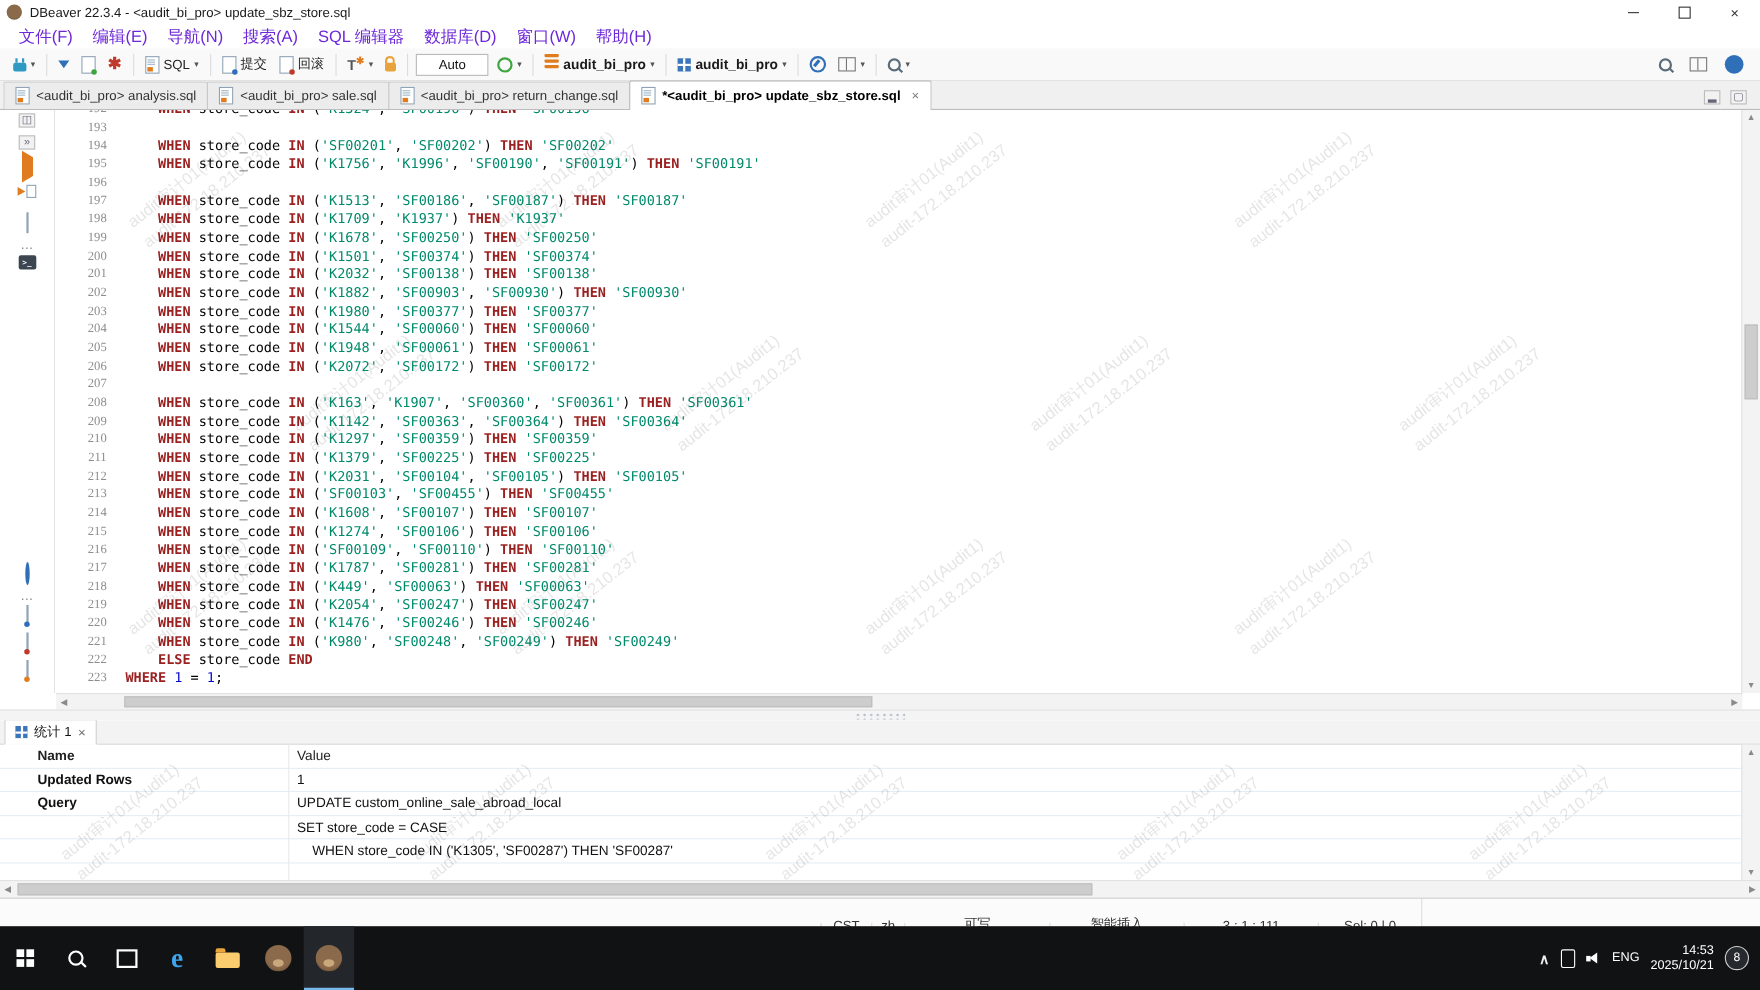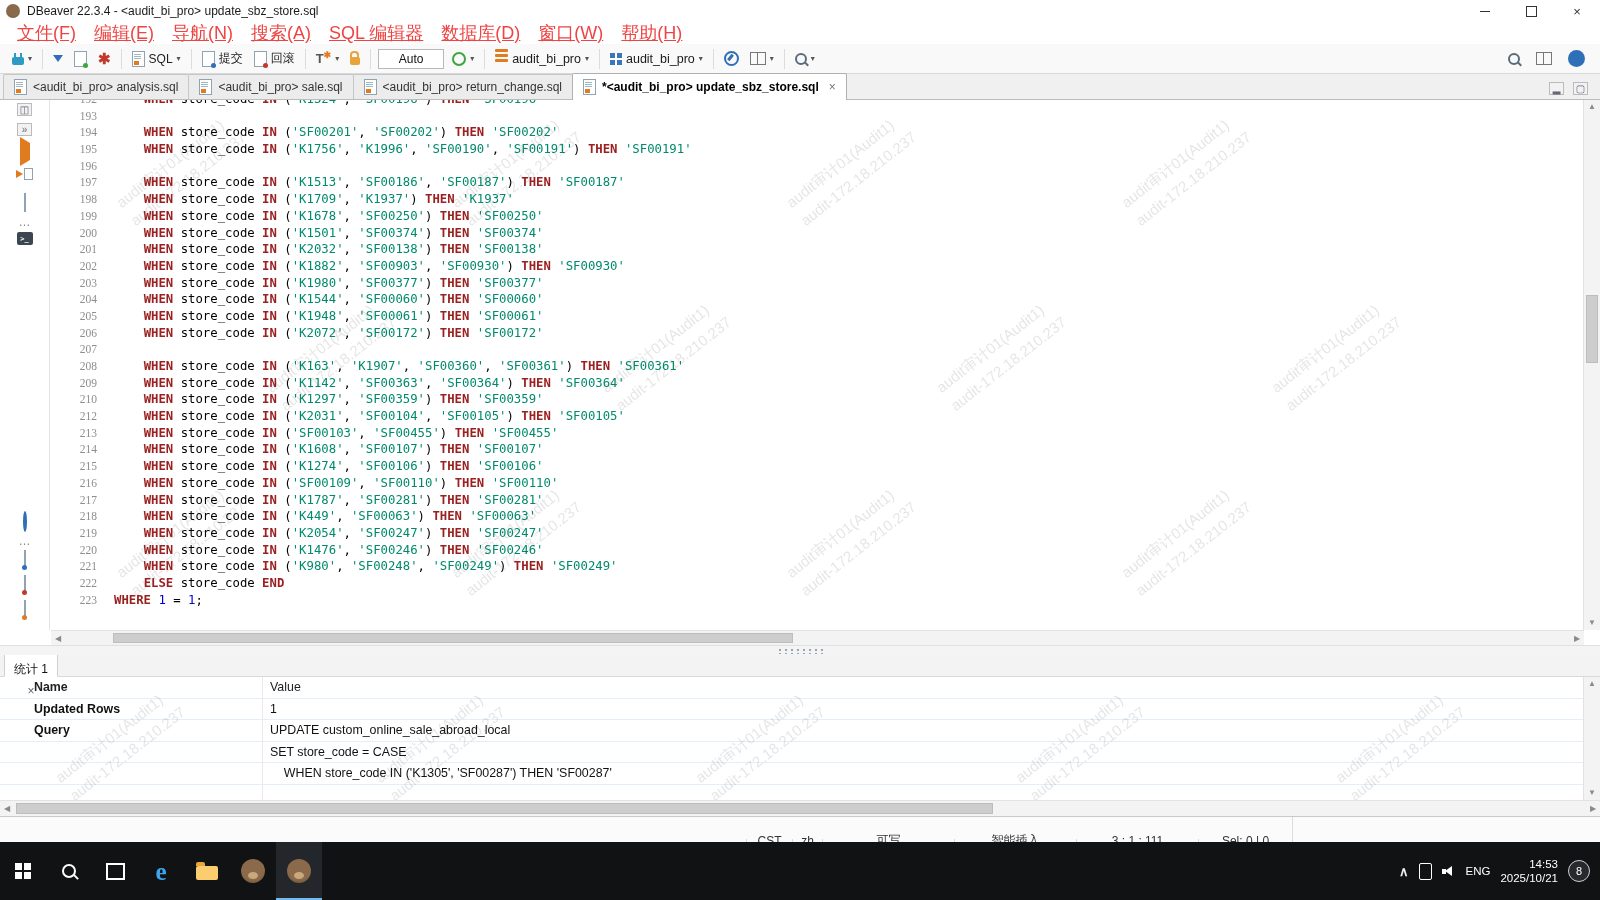--- a/index.html
+++ b/index.html
@@ -8,28 +8,28 @@
   
   .titlebar{position:absolute;top:0;left:0;right:0;height:22px;background:#fff;display:flex;align-items:center;padding-left:6px;box-sizing:border-box;}
   .app-logo{width:14px;height:14px;border-radius:50%;background:radial-gradient(circle at 50% 40%,#8a6a4a 0 60%,#5d432c 100%);flex:none;}
   .wtitle{font-size:12px;margin-left:7px;color:#1a1a1a;}
   .win-controls{margin-left:auto;display:flex;height:100%;}
   .wc{width:46px;display:flex;align-items:center;justify-content:center;color:#333;font-size:13px;}
   .wc .min{width:10px;height:1px;background:#333;display:block;}
   .wc .max{width:9px;height:9px;border:1px solid #333;display:block;}
   
   .menubar{position:absolute;top:22px;left:0;right:0;height:22px;background:#fff;display:flex;align-items:center;padding-left:8px;}
-  .menu-item{padding:2px 9px;font-size:18px;color:#ef4444;text-decoration:underline;}
+  .menu-item{padding:2px 9px;font-size:15px;color:#6d28d9;}
   
   .toolbar{position:absolute;top:44px;left:0;right:0;height:30px;background:#f9f9f9;border-bottom:1px solid #d9d9d9;display:flex;align-items:center;padding:0 4px;box-sizing:border-box;}
   .tgroup{display:flex;align-items:center;gap:5px;padding:0 5px;}
   .tsep{width:1px;height:20px;background:#dcdcdc;margin:0 2px;}
   .tbtn{display:flex;align-items:center;gap:4px;padding:2px 3px;font-size:12px;color:#222;}
   .caret{font-size:8px;color:#555;}
-  .dbname{font-weight:normal;font-size:12.5px;color:#1a1a1a;}
+  .dbname{font-weight:bold;font-size:12.5px;color:#1a1a1a;}
   .combo{border:1px solid #b9b9b9;background:#fff;padding:2px 10px;font-size:12px;min-width:44px;text-align:center;}
   .toolbar-right{margin-left:auto;display:flex;align-items:center;gap:10px;padding-right:8px;}
   
   .mag{position:relative;width:8px;height:8px;border:2px solid #5a6b7a;border-radius:50%;}
   .mag::after{content:'';position:absolute;width:5px;height:2px;background:#5a6b7a;transform:rotate(45deg);right:-4px;bottom:-2px;}
   .plug{width:12px;height:8px;background:#2e9ac4;border-radius:2px;position:relative;margin-top:4px;}
   .plug::before{content:'';position:absolute;top:-4px;left:2px;width:2px;height:4px;background:#2e9ac4;box-shadow:6px 0 0 #2e9ac4;}
   .arrow-down{width:0;height:0;border-top:7px solid #2f6fb7;border-left:5px solid transparent;border-right:5px solid transparent;}
   .docic{width:11px;height:14px;background:#fff;border:1px solid #8fa3b5;position:relative;}
   .docic.green::after,.docic.red::after,.docic.blue::after,.docic.orange::after{content:'';position:absolute;width:5px;height:5px;border-radius:50%;right:-2px;bottom:-2px;}
@@ -83,21 +83,21 @@
   .sarrow{position:absolute;color:#8a8a8a;font-size:8px;width:100%;text-align:center;line-height:14px;}
   .hscroll{position:absolute;height:15px;background:#f3f3f3;border-top:1px solid #e2e2e2;box-sizing:border-box;}
   .hthumb{position:absolute;top:2px;bottom:2px;background:#cdcdcd;border:1px solid #bdbdbd;}
   .harrow{position:absolute;top:0;bottom:0;width:14px;color:#8a8a8a;font-size:8px;display:flex;align-items:center;justify-content:center;}
   
   .splitter{position:absolute;top:645px;left:0;right:0;height:10px;background:#f4f4f4;border-top:1px solid #e0e0e0;}
   .grip{margin:2px auto 0;width:46px;height:6px;background-image:radial-gradient(#97a4b5 1px,transparent 1.4px);background-size:6px 4px;}
   
   .results{position:absolute;top:655px;left:0;right:0;height:145px;background:#fff;overflow:hidden;}
   .rtabbar{height:22px;background:#f3f3f3;border-bottom:1px solid #d9d9d9;display:flex;align-items:flex-end;padding-left:4px;box-sizing:border-box;}
-  .rtab{display:flex;align-items:center;gap:6px;background:#fff;border:1px solid #cfcfcf;border-bottom:1px solid #fff;height:21px;margin-bottom:-1px;padding:0 9px;font-size:12px;color:#111;flex-direction:column;}
+  .rtab{display:flex;align-items:center;gap:6px;background:#fff;border:1px solid #cfcfcf;border-bottom:1px solid #fff;height:21px;margin-bottom:-1px;padding:0 9px;font-size:12px;color:#111;}
   .rtab .x{color:#666;font-size:12px;}
   .rtable{position:absolute;top:22px;left:0;right:16px;bottom:0;font-size:12.4px;color:#111;}
   .rrow{display:flex;height:20.5px;align-items:center;border-bottom:1px solid #e3eef8;}
   .rrow.header{border-bottom:1px solid #e3eef8;color:#222;}
   .rcell-name{flex:0 0 262px;padding-left:34px;box-sizing:border-box;white-space:pre;font-weight:bold;}
   .rcell-value{padding-left:8px;white-space:pre;}
   .colsep{position:absolute;top:0;bottom:0;left:262px;width:1px;background:#e9e9e9;}
   .rvscroll{position:absolute;right:0;top:22px;bottom:0;width:16px;background:#f3f3f3;border-left:1px solid #e2e2e2;}
   
   .wm-layer{position:absolute;inset:0;pointer-events:none;overflow:hidden;}
@@ -381,20 +381,24 @@
           </div>
           <div class="code-line">
             <span class="ln">209</span>
             <span class="code">    <span class="kw">WHEN</span> store_code <span class="kw">IN</span> (<span class="str">'K1142'</span>, <span class="str">'SF00363'</span>, <span class="str">'SF00364'</span>) <span class="kw">THEN</span> <span class="str">'SF00364'</span></span>
           </div>
           <div class="code-line">
             <span class="ln">210</span>
             <span class="code">    <span class="kw">WHEN</span> store_code <span class="kw">IN</span> (<span class="str">'K1297'</span>, <span class="str">'SF00359'</span>) <span class="kw">THEN</span> <span class="str">'SF00359'</span></span>
           </div>
           <div class="code-line">
+            <span class="ln">211</span>
+            <span class="code">    <span class="kw">WHEN</span> store_code <span class="kw">IN</span> (<span class="str">'K1379'</span>, <span class="str">'SF00225'</span>) <span class="kw">THEN</span> <span class="str">'SF00225'</span></span>
+          </div>
+          <div class="code-line">
             <span class="ln">212</span>
             <span class="code">    <span class="kw">WHEN</span> store_code <span class="kw">IN</span> (<span class="str">'K2031'</span>, <span class="str">'SF00104'</span>, <span class="str">'SF00105'</span>) <span class="kw">THEN</span> <span class="str">'SF00105'</span></span>
           </div>
           <div class="code-line">
             <span class="ln">213</span>
             <span class="code">    <span class="kw">WHEN</span> store_code <span class="kw">IN</span> (<span class="str">'SF00103'</span>, <span class="str">'SF00455'</span>) <span class="kw">THEN</span> <span class="str">'SF00455'</span></span>
           </div>
           <div class="code-line">
             <span class="ln">214</span>
             <span class="code">    <span class="kw">WHEN</span> store_code <span class="kw">IN</span> (<span class="str">'K1608'</span>, <span class="str">'SF00107'</span>) <span class="kw">THEN</span> <span class="str">'SF00107'</span></span>

